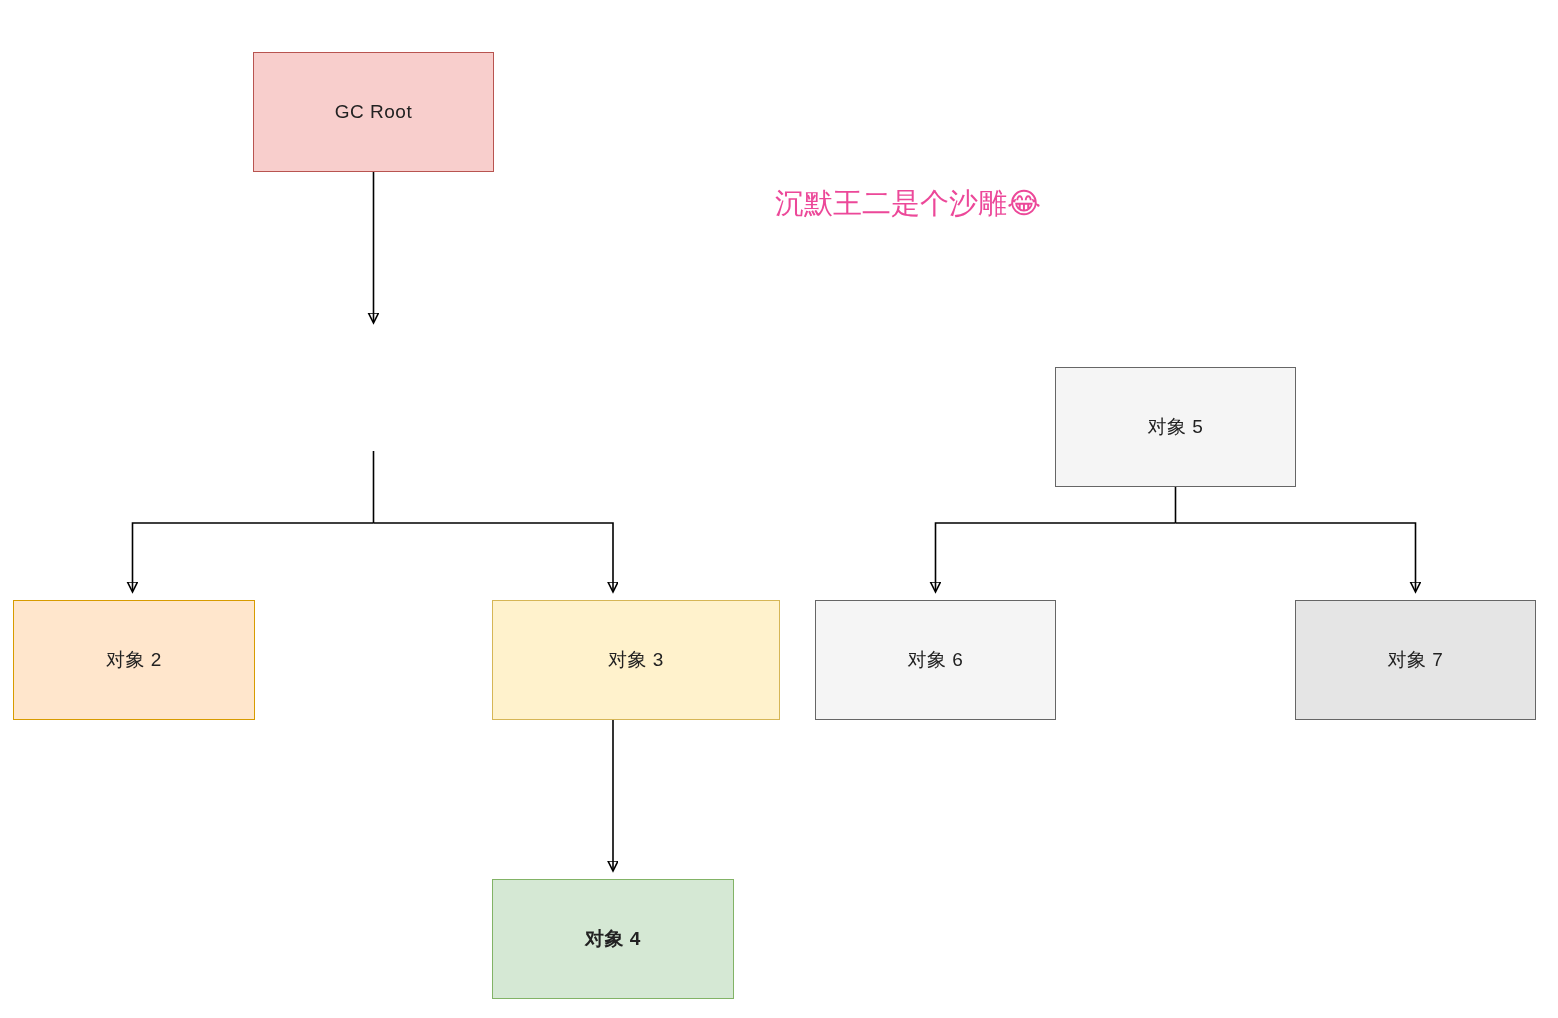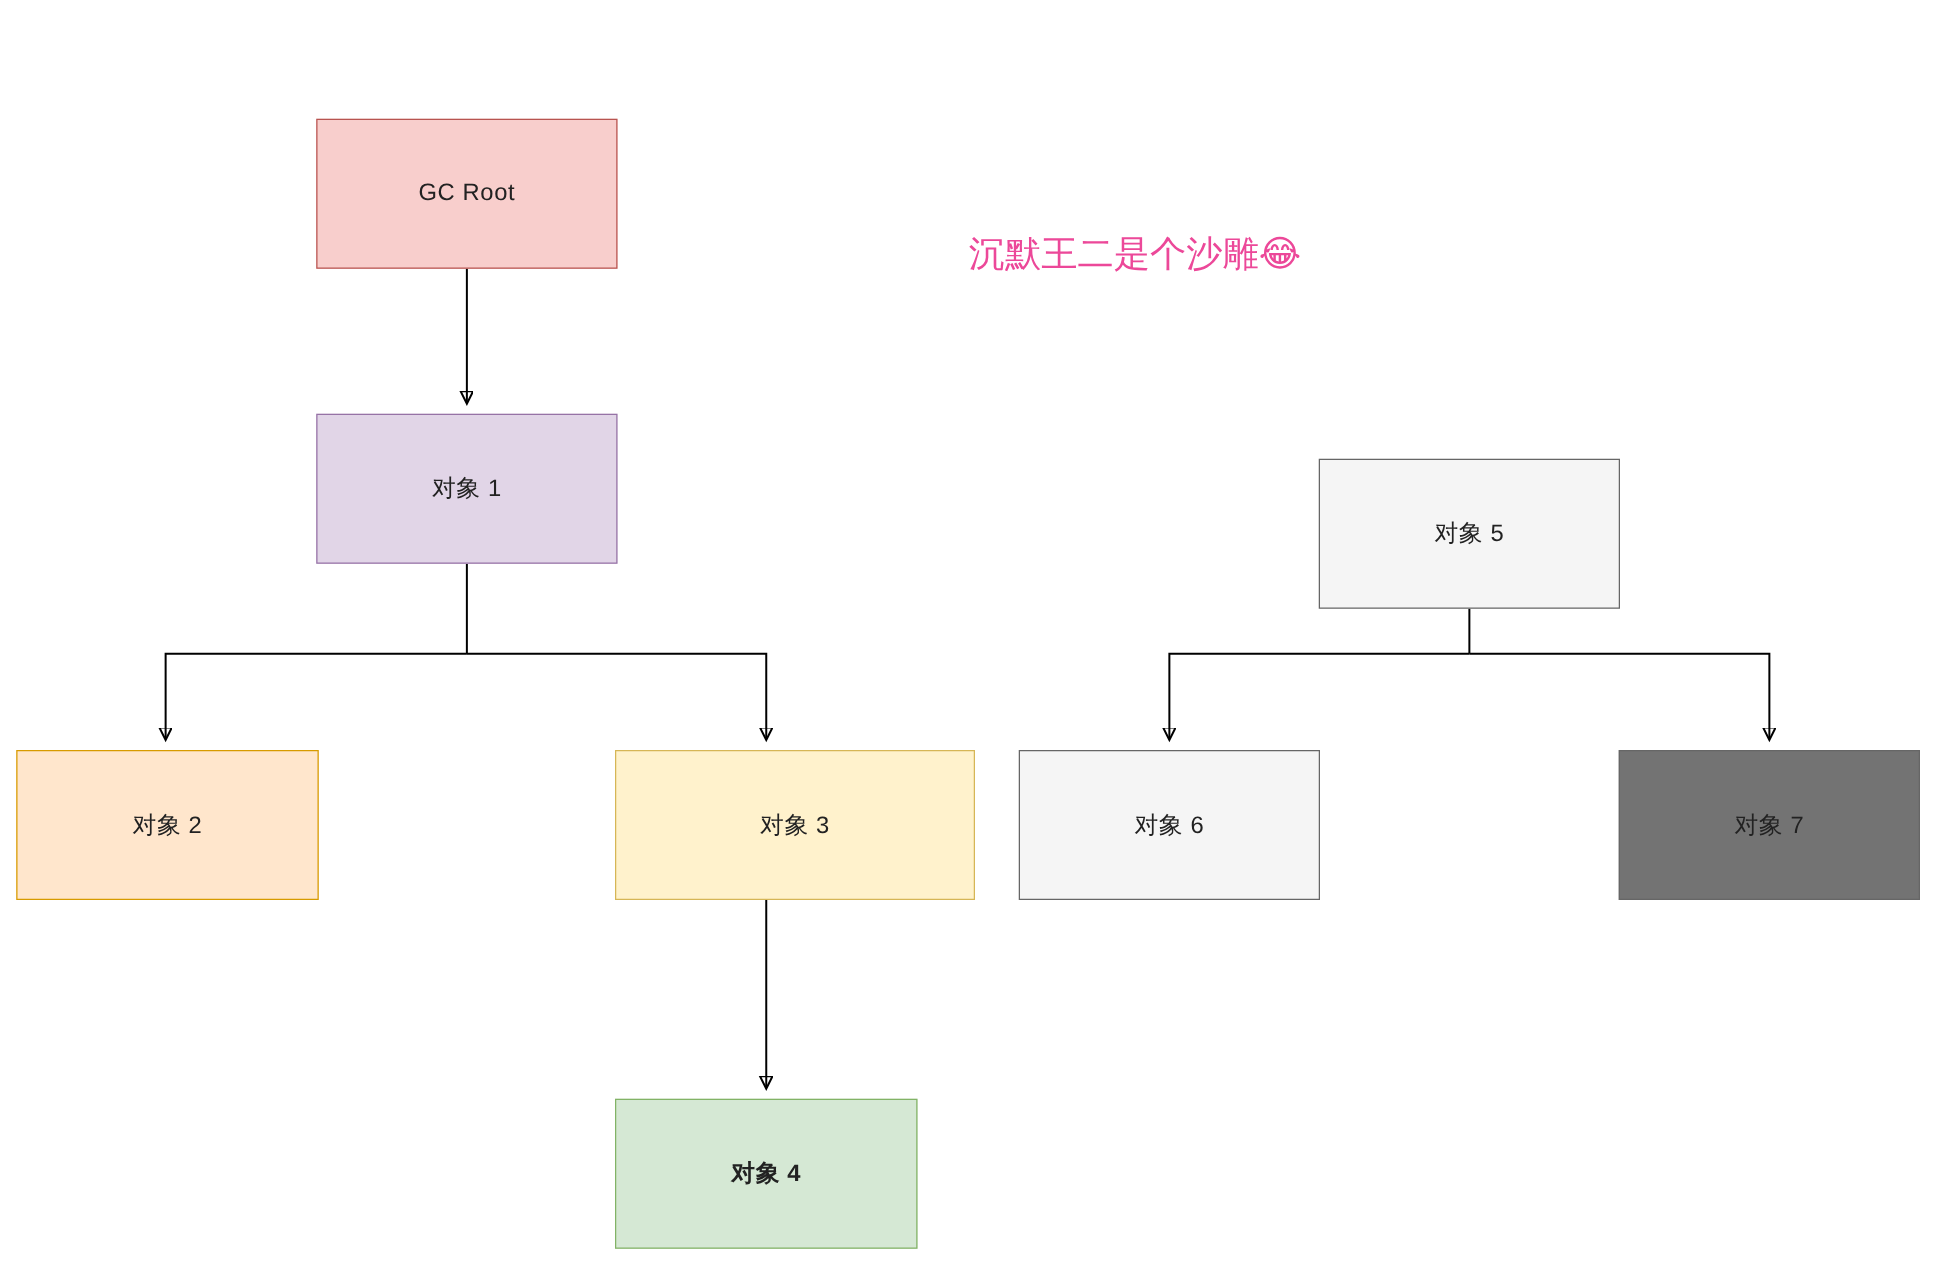--- a/index.html
+++ b/index.html
@@ -31,21 +31,21 @@
     position: absolute;
     box-sizing: border-box;
     border: 1px solid #666666;
     display: flex;
     align-items: center;
     justify-content: center;
     font-size: 19px;
     color: #222222;
     letter-spacing: 0.5px;
   }
-  .n-gcroot { left: 253px; top: 52px;  width: 241px; height: 120px; margin-top: 43px; }
+  .n-gcroot { left: 253px; top: 52px;  width: 241px; height: 120px; }
   .n-obj1   { left: 253px; top: 331px; width: 241px; height: 120px; }
   .n-obj2   { left: 13px;  top: 600px; width: 242px; height: 120px; }
   .n-obj3   { left: 492px; top: 600px; width: 288px; height: 120px; }
   .n-obj4   { left: 492px; top: 879px; width: 242px; height: 120px; font-weight: bold; }
   .n-obj5   { left: 1055px; top: 331px; width: 241px; height: 120px; }
   .n-obj6   { left: 815px;  top: 600px; width: 241px; height: 120px; }
   .n-obj7   { left: 1295px; top: 600px; width: 241px; height: 120px; }
   .annotation {
     position: absolute;
     left: 775px;
@@ -81,23 +81,20 @@
 
     <path d="M1175.5 523 H 935.5 V 591" marker-end="url(#arrow)"></path>
 
     <path d="M1175.5 523 H 1415.5 V 591" marker-end="url(#arrow)"></path>
   </svg>
 
   <div class="node n-gcroot" style="background-color: rgb(248, 206, 204); border-color: rgb(184, 84, 80);">
     <span>GC Root</span>
   </div>
 
-  <div class="node n-obj1" style="background-color: rgb(225, 213, 231); border-color: rgb(150, 115, 166);">
-    <span>对象 1</span>
-  </div>
 
   <div class="node n-obj2" style="background-color: rgb(255, 230, 204); border-color: rgb(215, 155, 0);">
     <span>对象 2</span>
   </div>
 
   <div class="node n-obj3" style="background-color: rgb(255, 242, 204); border-color: rgb(214, 182, 86);">
     <span>对象 3</span>
   </div>
 
   <div class="node n-obj4" style="background-color: rgb(213, 232, 212); border-color: rgb(130, 179, 102);">
@@ -105,19 +102,19 @@
   </div>
 
   <div class="node n-obj5" style="background-color: rgb(245, 245, 245); border-color: rgb(102, 102, 102); margin-top: 36px;">
     <span>对象 5</span>
   </div>
 
   <div class="node n-obj6" style="background-color: rgb(245, 245, 245); border-color: rgb(102, 102, 102);">
     <span>对象 6</span>
   </div>
 
-  <div class="node n-obj7" style="background-color: #737373; border-color: rgb(102, 102, 102);">
+  <div class="node n-obj7" style="background-color: #e5e5e5; border-color: rgb(102, 102, 102);">
     <span>对象 7</span>
   </div>
 
   <div class="annotation" style="color: #ec4899;">沉默王二是个沙雕😂</div>
 
 </div>
 
 </body></html>

